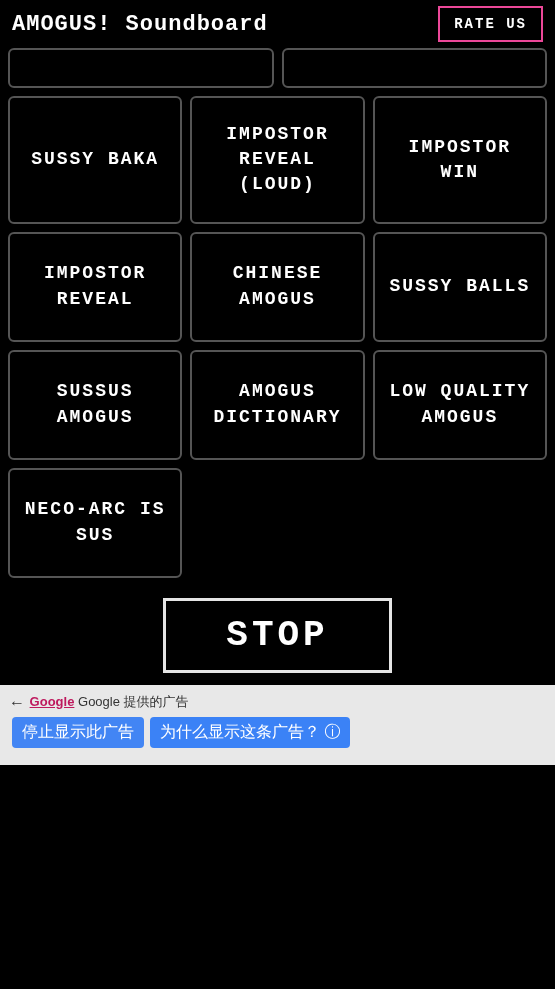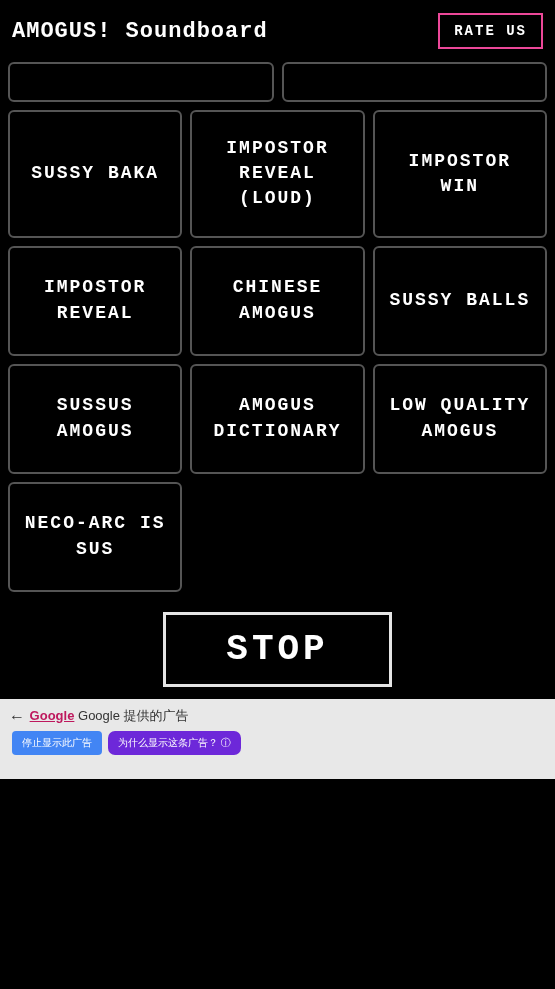--- a/index.html
+++ b/index.html
@@ -12,21 +12,21 @@
       overflow-x: hidden;
     }
 
     
     .header {
       display: flex;
       align-items: center;
       justify-content: space-between;
       padding: 8px 12px;
       background: #000;
-      height: 62px;
+      height: 48px;
     }
     .header-title {
       font-size: 22px;
       font-weight: bold;
       color: #fff;
       letter-spacing: 1px;
     }
     .rate-btn {
       border: 2px solid #ec4899;
       background: #000;
@@ -121,27 +121,26 @@
       color: #be185d;
       font-weight: bold;
       text-decoration: underline;
     }
     .ad-btn {
       background: #4285F4;
       color: #fff;
       border: none;
       border-radius: 4px;
       padding: 5px 10px;
-      font-size: 10px;
+      font-size: 16px;
       cursor: pointer;
       font-family: Arial, sans-serif;
     }
     .ad-btn.secondary {
-      background: #6d28d9;
-      border-radius: 7px;
+      background: #3b82f6;
     }
     .back-arrow {
       font-size: 16px;
       color: #333;
     }
     .ad-row {
       display: flex;
       align-items: center;
       width: 100%;
       justify-content: flex-start;

